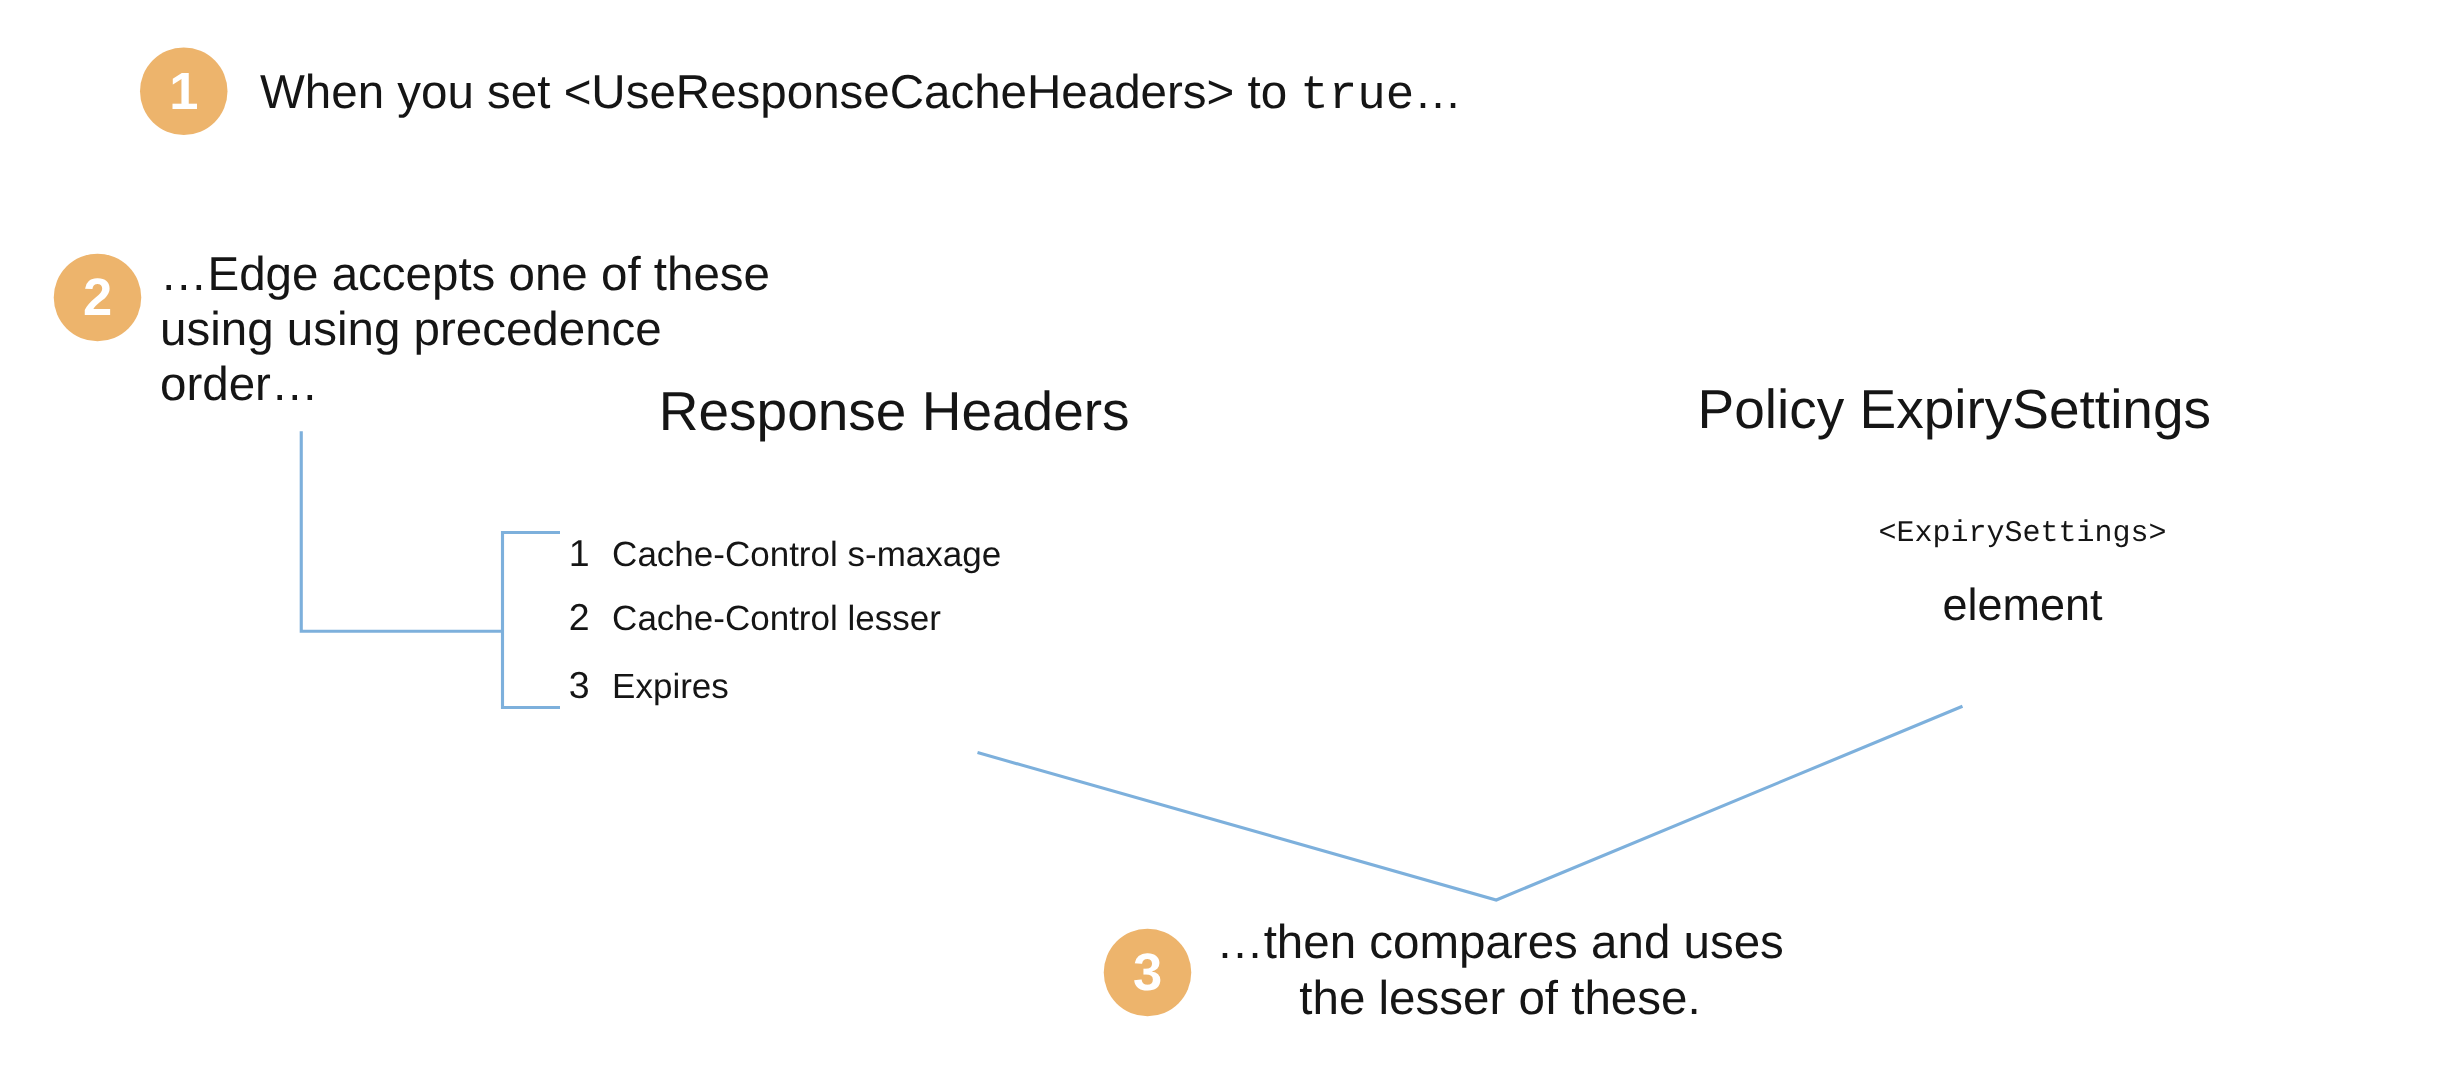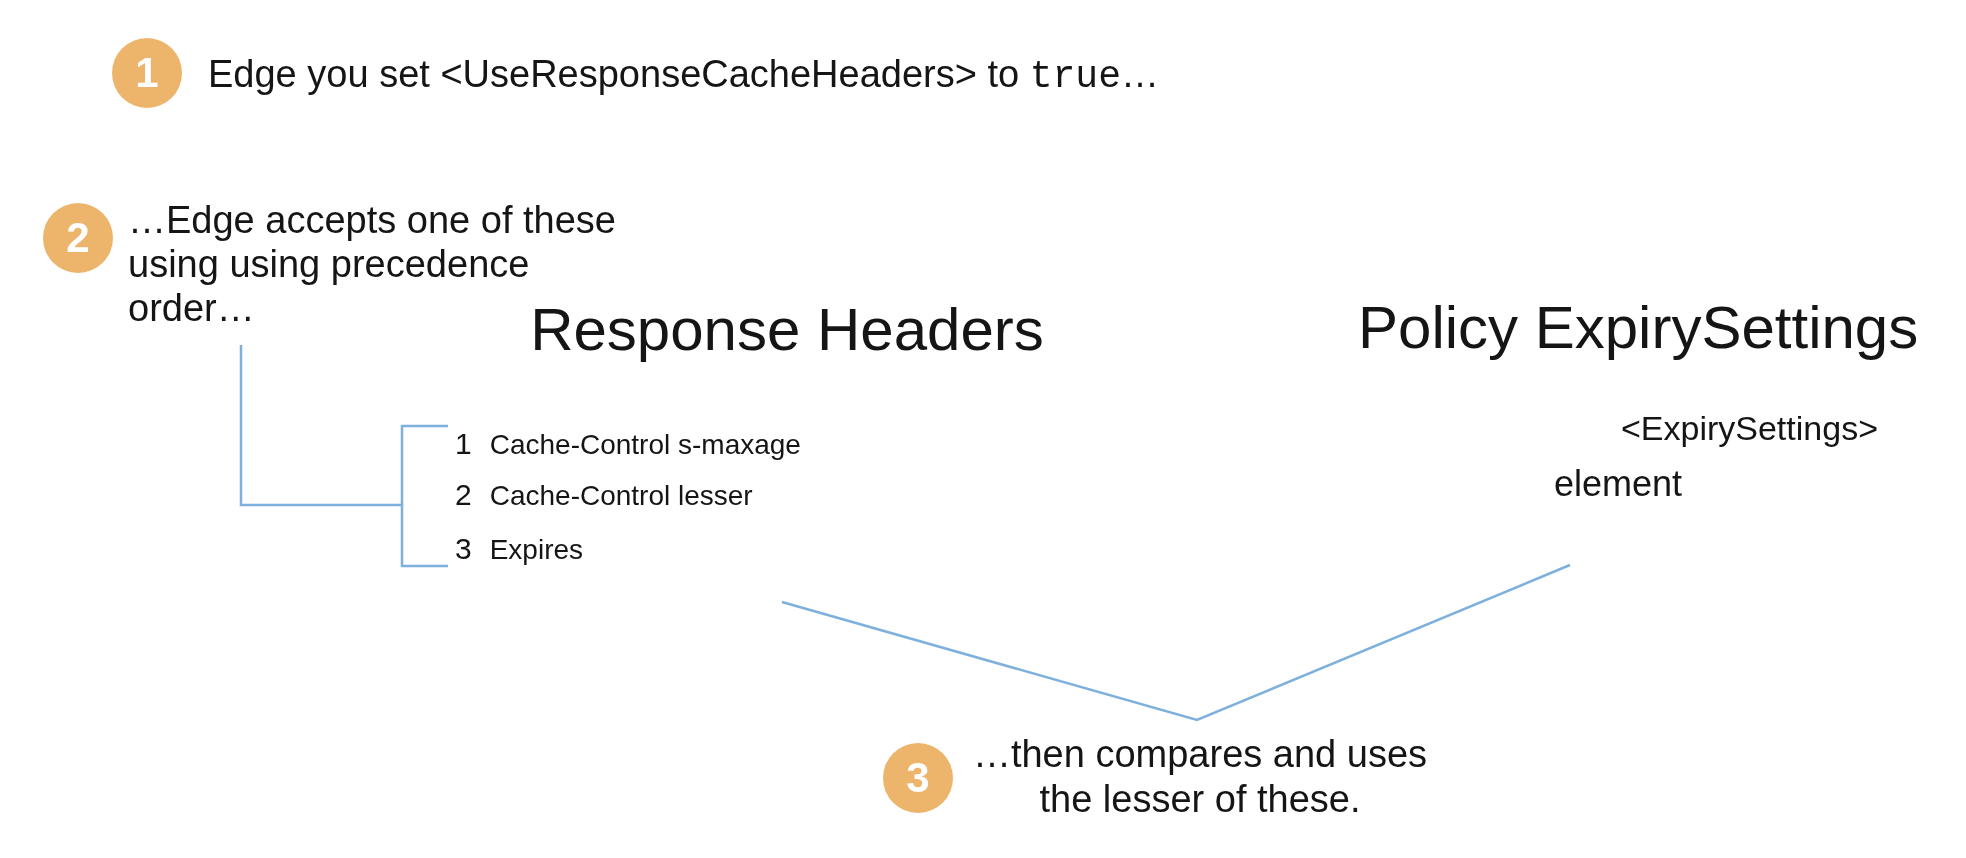--- a/index.html
+++ b/index.html
@@ -40,39 +40,39 @@
     color: var(--badge-text);
     display: flex; align-items: center; justify-content: center;
     font-size: 42px; font-weight: bold;
   }
   .bodytext { font-size: 38px; line-height: 44px; white-space: nowrap; }
   .mono { font-family: Liberation Mono, monospace; }
   .step1-text { position: absolute; left: 208px; top: 52px; }
   .step2-text { position: absolute; left: 128px; top: 198px; }
   .col-title {
     position: absolute; width: 520px;
-    text-align: center; font-size: 60px; line-height: 48px; white-space: nowrap;
+    text-align: left; font-size: 44px; line-height: 48px; white-space: nowrap;
   }
   .rh-title { left: 527px; top: 306px; }
   .pc-title { left: 1358px; top: 304px; }
   .rh-item {
     position: absolute; left: 455px;
     font-size: 28px; line-height: 34px; white-space: nowrap;
     display: flex; align-items: baseline;
   }
   .rh-item .rank {
     font-family: "Liberation Sans", sans-serif;
     font-size: 30px;
     margin-right: 18px;
   }
   .rh-item .label { font-family: Liberation Sans, sans-serif; font-size: 28px; }
   .pc-code {
     position: absolute; left: 1358px; top: 406px; width: 520px;
-    text-align: right; font-size: 34px; line-height: 44px; white-space: nowrap;
-    font-family: Liberation Sans, sans-serif;
+    text-align: center; font-size: 24px; line-height: 44px; white-space: nowrap;
+    font-family: Liberation Mono, monospace;
   }
   .pc-sub {
     position: absolute; left: 1358px; top: 462px; width: 520px;
     text-align: center; font-size: 36px; line-height: 44px;
   }
   .step3-text {
     position: absolute; left: 940px; top: 732px; width: 520px;
     text-align: center; font-size: 38px; line-height: 45px; white-space: nowrap;
   }
 </style>
@@ -83,21 +83,21 @@
 
   <svg class="connectors" viewBox="0 0 1966 858" aria-hidden="true">
     <path d="M241,345 L241,505 L402,505"></path>
     <path d="M448,426 L402,426 L402,566 L448,566"></path>
     <path d="M782,602 L1197,720 L1570,565"></path>
   </svg>
 
   <div class="badge" style="left:112px; top:38px;">
     <span>1</span>
   </div>
-  <div class="bodytext step1-text"><span>Edge you set </span><span>&lt;UseResponseCacheHeaders&gt;</span><span> to </span><span class="mono">true</span><span>…</span></div>
+  <div class="bodytext step1-text"><span>When you set </span><span>&lt;UseResponseCacheHeaders&gt;</span><span> to </span><span class="mono">true</span><span>…</span></div>
 
   <div class="badge" style="left:43px; top:203px;">
     <span>2</span>
   </div>
   <div class="bodytext step2-text">
     <div>…Edge accepts one of these</div>
     <div>using using precedence</div>
     <div>order…</div>
   </div>
 

